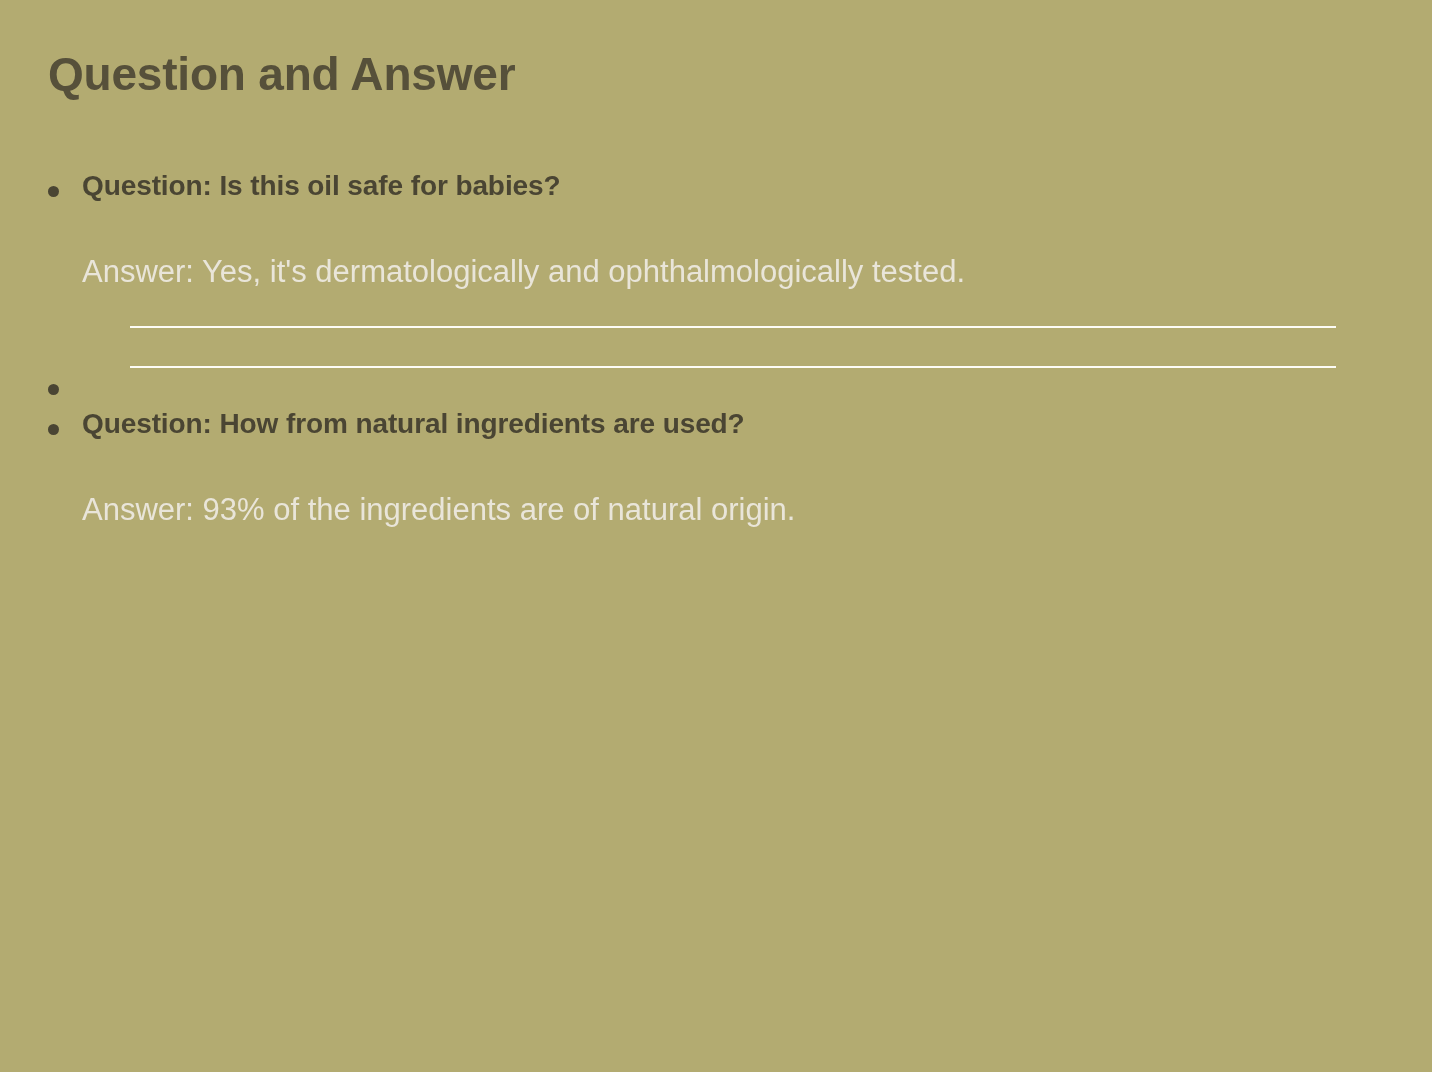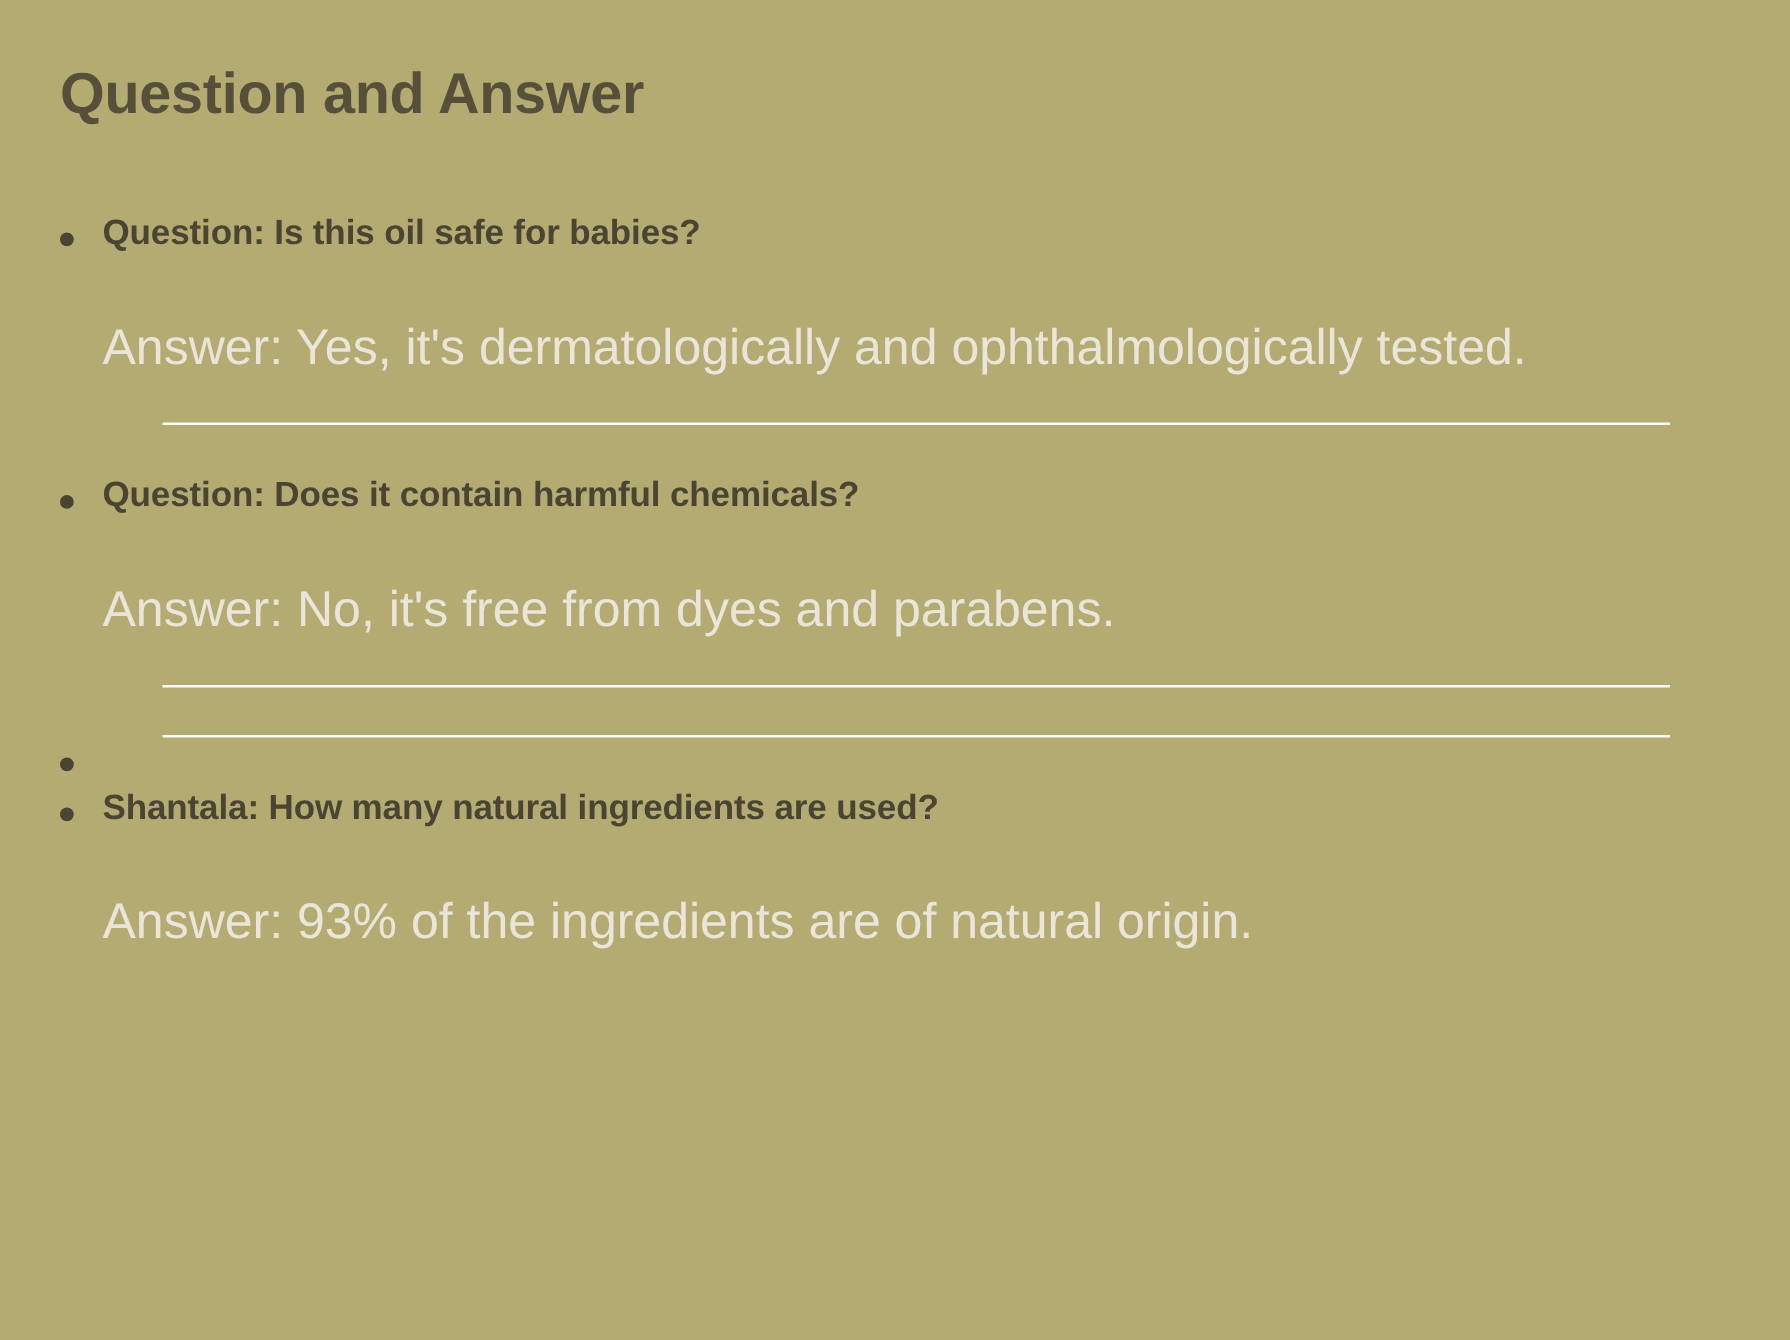--- a/index.html
+++ b/index.html
@@ -61,21 +61,21 @@
   .qa-question {
     font-size: 28px;
     font-weight: bold;
     color: #4a4533;
     line-height: 1.28;
     letter-spacing: -0.1px;
     white-space: nowrap;
   }
 
   .qa-answer {
-    font-size: 40px;
+    font-size: 31px;
     font-weight: normal;
     color: #e9e5d9;
     line-height: 1.3;
     letter-spacing: 0px;
     margin-top: 48px;
     white-space: nowrap;
   }
 
   .qa-divider {
     height: 2px;
@@ -97,33 +97,27 @@
 
   <ul class="qa-list">
 
     <li class="qa-item">
       <span class="qa-bullet"></span>
       <div class="qa-question">Question: Is this oil safe for babies?</div>
       <div class="qa-answer">Answer: Yes, it's dermatologically and ophthalmologically tested.</div>
       <hr class="qa-divider">
     </li>
 
-    <li class="qa-item">
-      <span class="qa-bullet"></span>
-      <div class="qa-question">Question: Does it contain harmful chemicals?</div>
-      <div class="qa-answer">Answer: No, it's free from dyes and parabens.</div>
-      <hr class="qa-divider">
-    </li>
 
     <li class="qa-item">
       <span class="qa-bullet"></span>
       <hr class="qa-divider">
     </li>
 
     <li class="qa-item">
       <span class="qa-bullet"></span>
-      <div class="qa-question">Shantala: How many natural ingredients are used?</div>
+      <div class="qa-question">Question: How from natural ingredients are used?</div>
       <div class="qa-answer">Answer: 93% of the ingredients are of natural origin.</div>
     </li>
 
   </ul>
 
 </div>
 
 </body></html>

